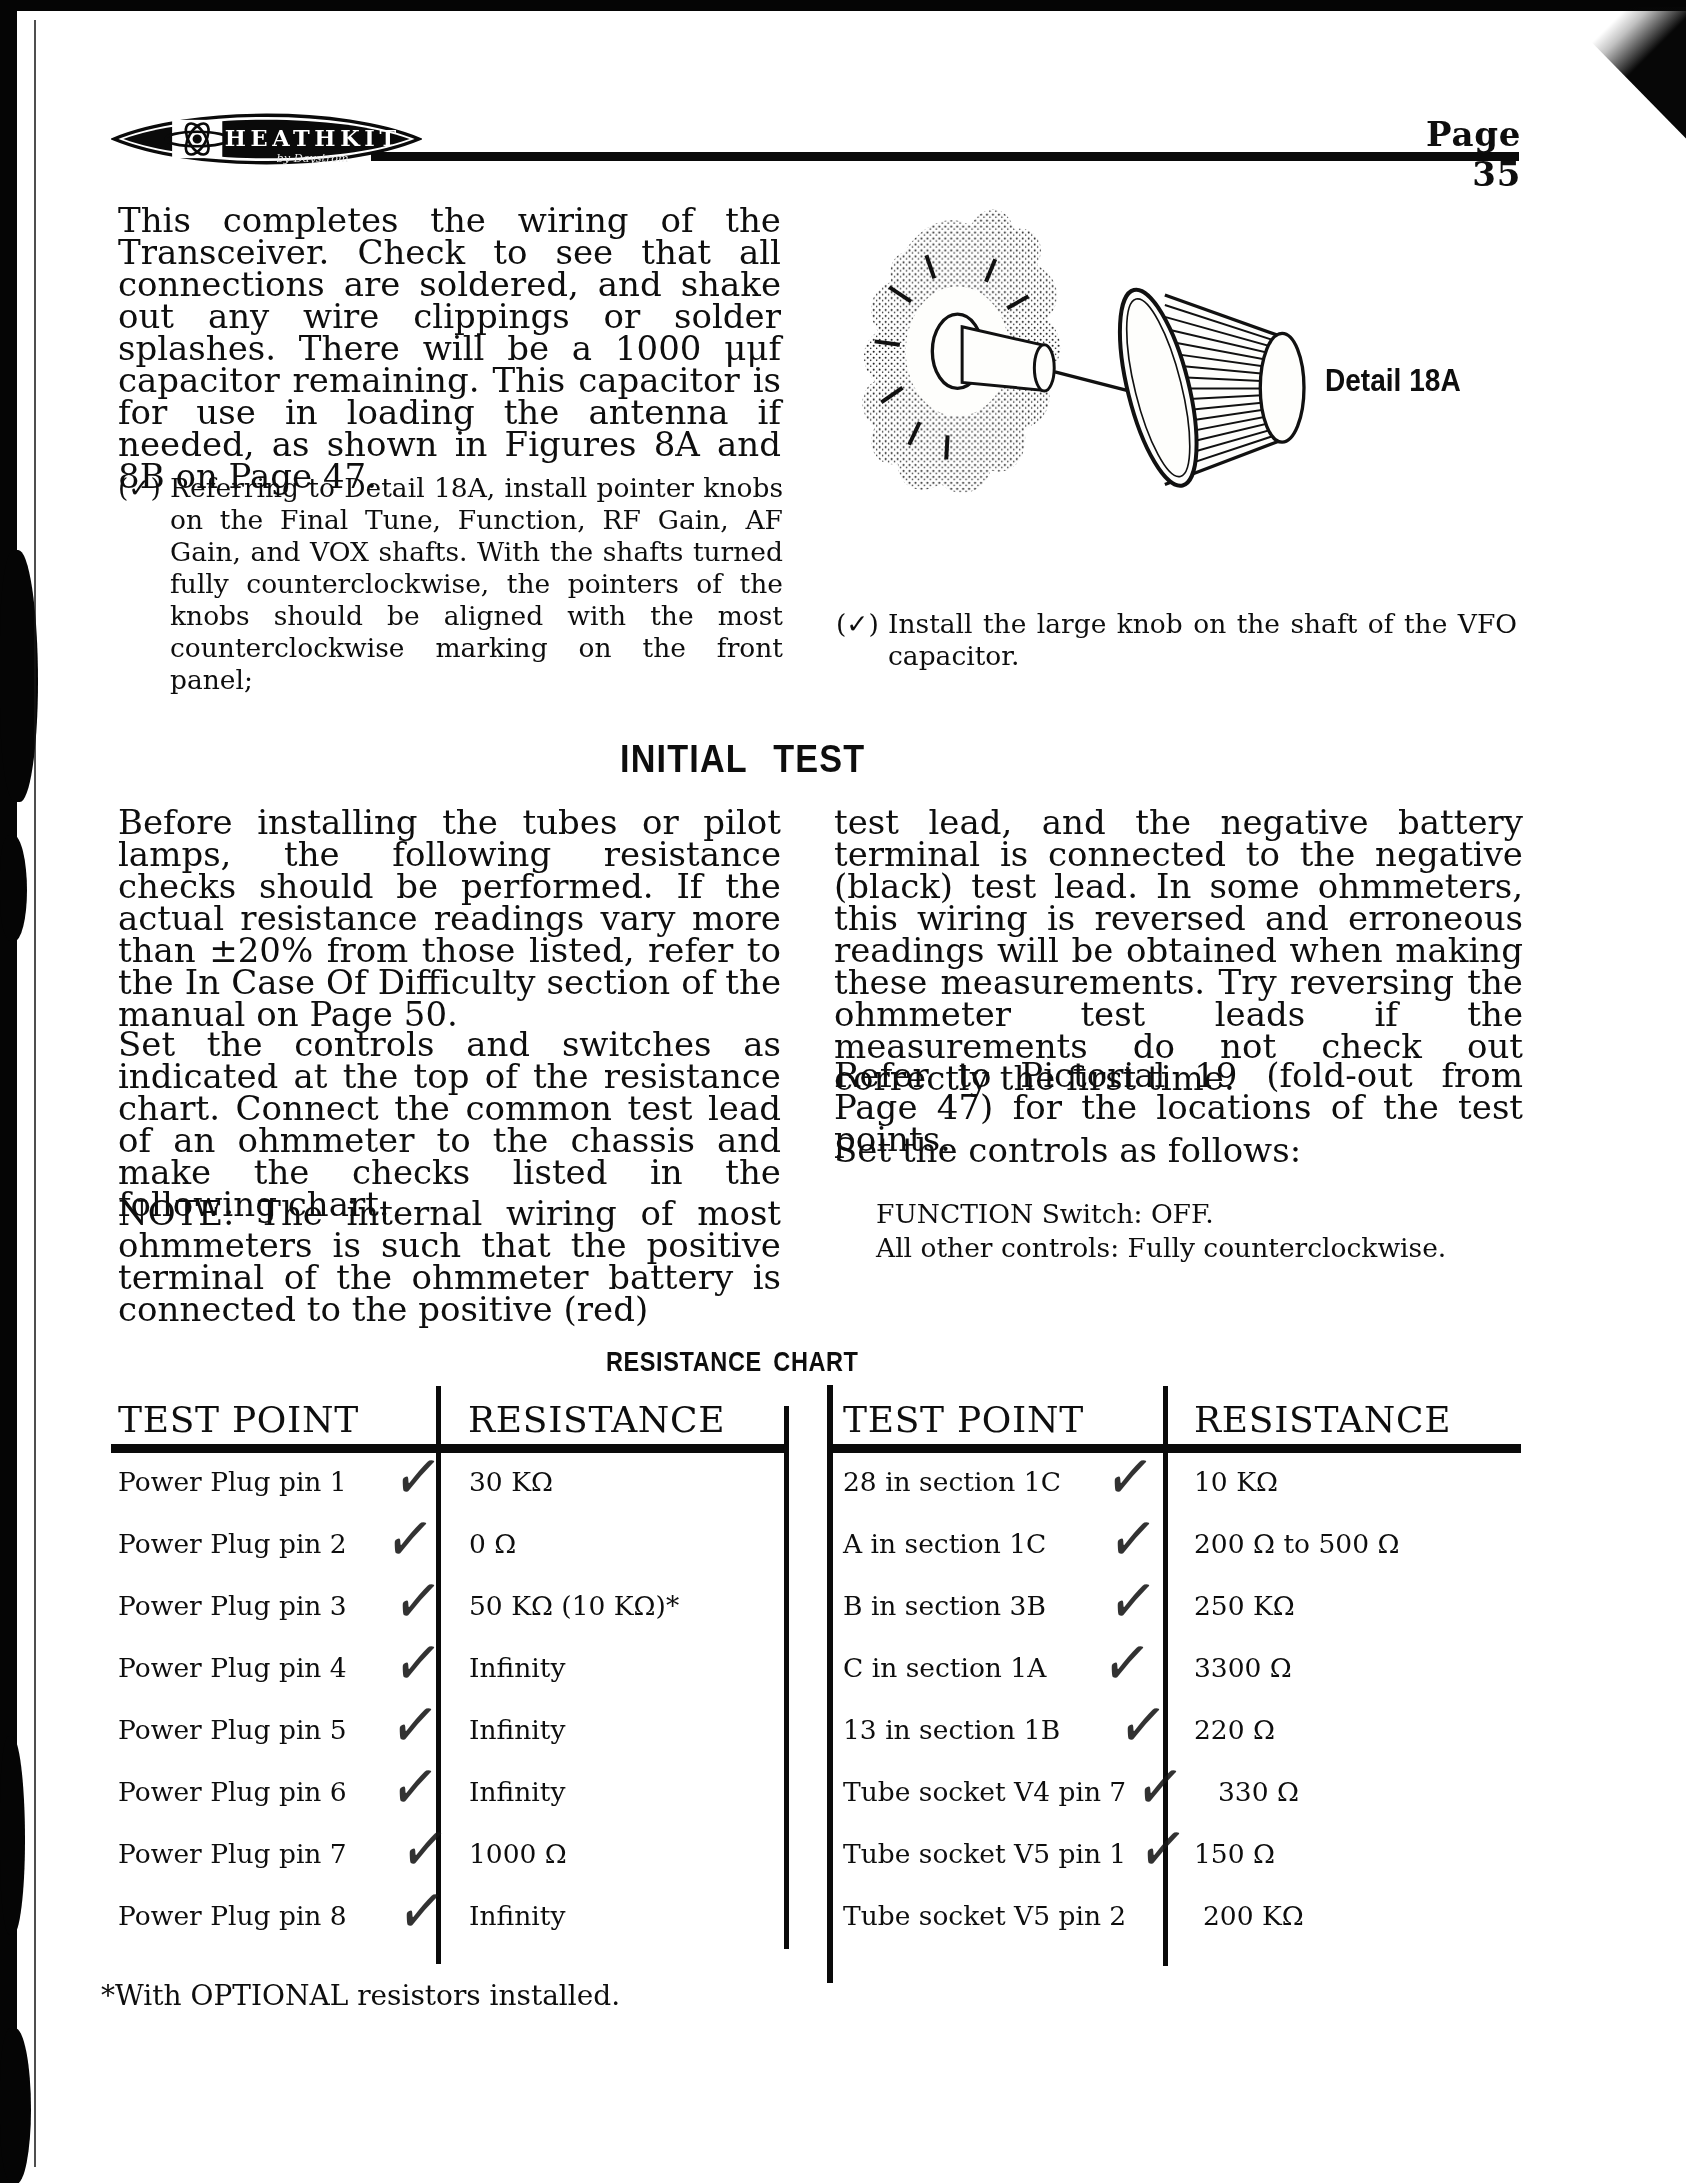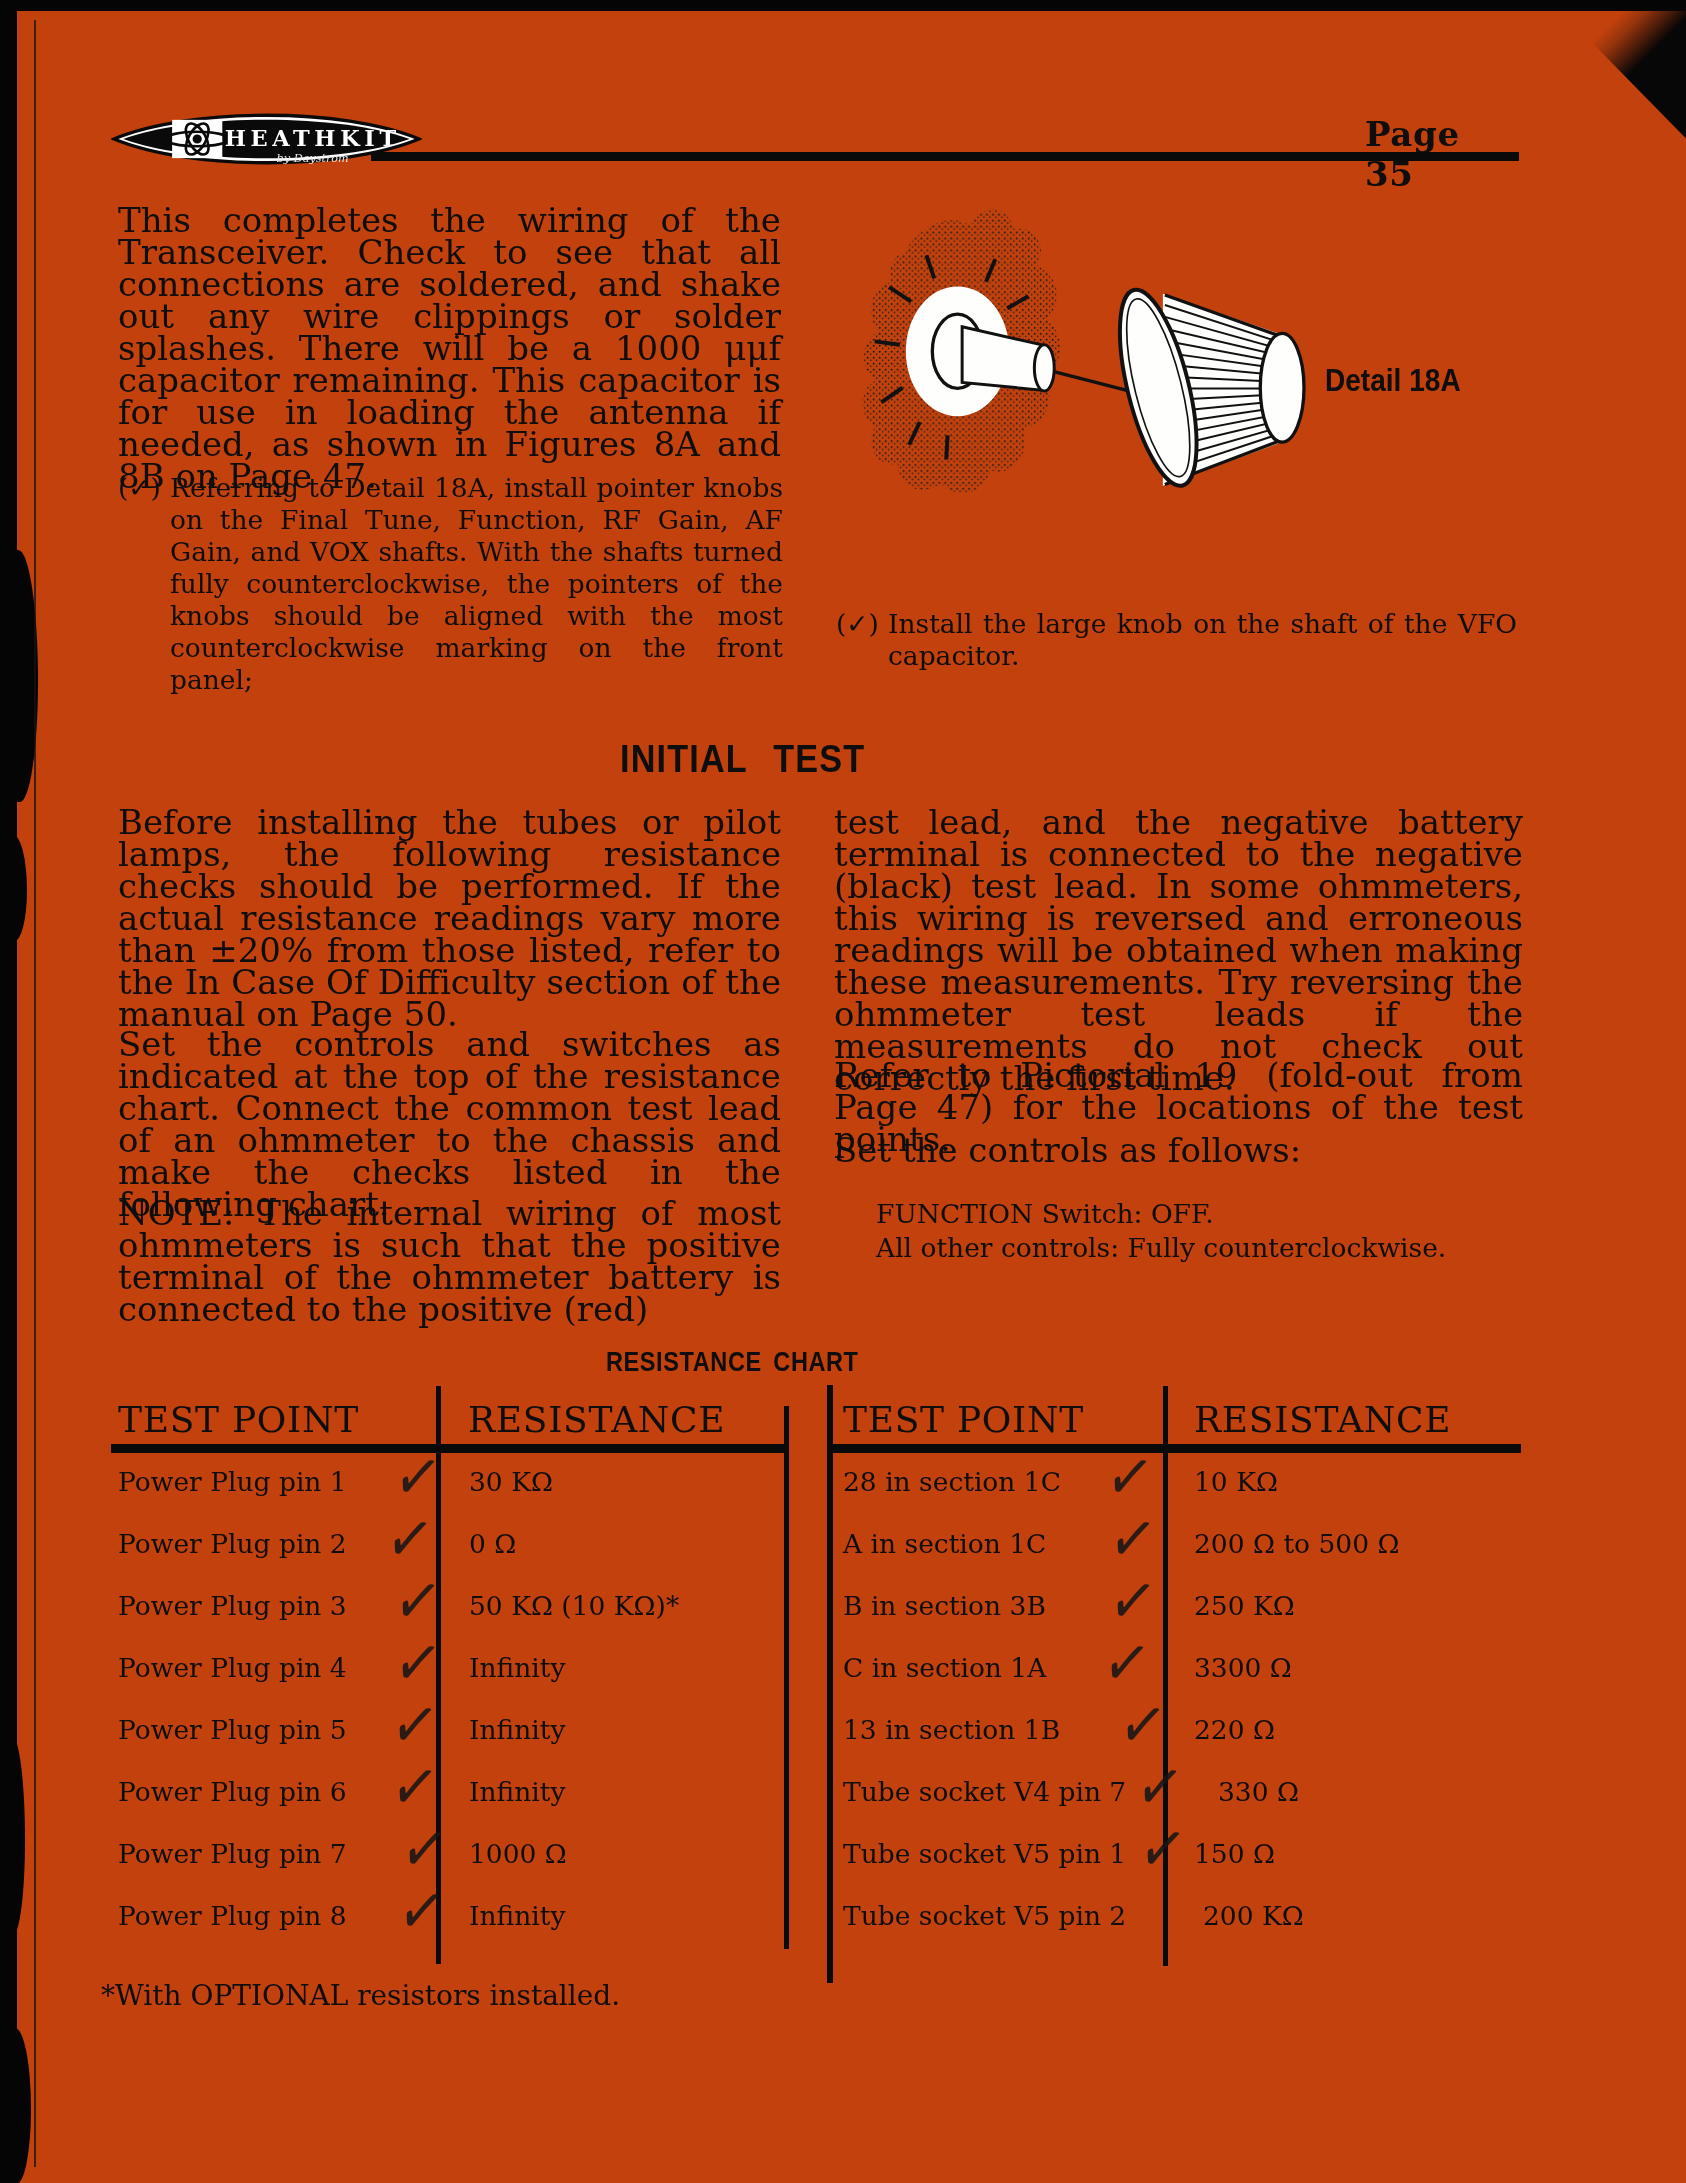--- a/index.html
+++ b/index.html
@@ -1,32 +1,32 @@
 <!DOCTYPE html>
 <html style="font-size:10.6px"><head>
 <meta charset="utf-8">
 <style>
   html,body{margin:0;padding:0;background:#555;}
   .page{
-    position:relative;width:1687px;height:2183px;background:#c2410c;
+    position:relative;width:1687px;height:2183px;background:#ffffff;
     overflow:hidden;font-family:"DejaVu Serif",serif;color:#0e0e0e;
   }
   
   .top-band{position:absolute;left:0;top:0;width:1687px;height:10.6px;background:#050505;}
   .left-strip{position:absolute;left:0;top:0;width:17px;height:2183px;background:#050505;}
   .left-blob{position:absolute;background:#050505;border-radius:40% 60% 55% 45%;}
   .crease{position:absolute;left:34px;top:20px;width:2px;height:2147px;background:rgba(20,20,20,.75);}
   .corner{
     position:absolute;right:0;top:6.6px;width:159px;height:133px;
     background:linear-gradient(135deg, rgba(0,0,0,0) 34%, rgba(10,10,10,.25) 42%, #070707 58%);
     clip-path:polygon(18% 0,100% 0,100% 100%);
   }
   
   .toprule{position:absolute;left:371px;top:152px;width:1148px;height:8.6px;background:#0a0a0a;}
-  .page-num{position:absolute;left:1365px;top:114px;width:156px;
+  .page-num{position:absolute;left:1365px;top:114px;width:156px;text-align:right;
     font-weight:bold;font-size:34px;letter-spacing:0.7px;}
   
   .para{position:absolute;font-size:34px;line-height:32px;text-align:justify;}
   .step{position:absolute;display:flex;font-size:26.5px;line-height:32px;}
   .step .marker{width:52px;flex:0 0 52px;white-space:nowrap;}
   .step .stext{text-align:justify;}
   .h-sans{position:absolute;font-family:"Liberation Sans",sans-serif;font-weight:bold;
     transform-origin:left top;white-space:nowrap;}
   .h-initial{left:620px;top:738px;font-size:38px;letter-spacing:1.3px;word-spacing:17px;transform:scaleX(.9);}
   .h-chart{left:606px;top:1346px;font-size:28px;letter-spacing:0.7px;word-spacing:5.3px;transform:scaleX(.84);}

